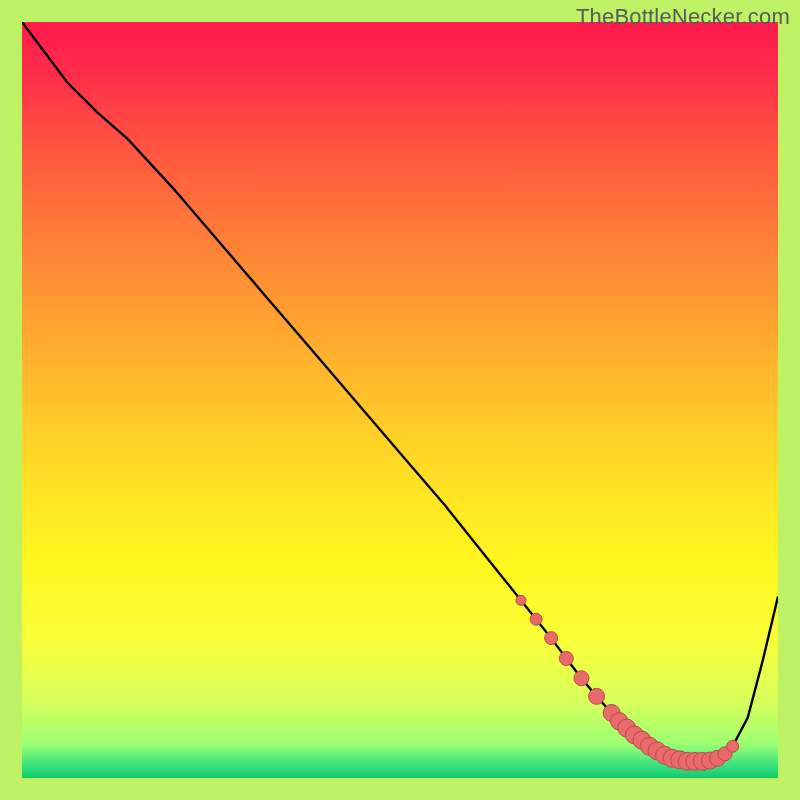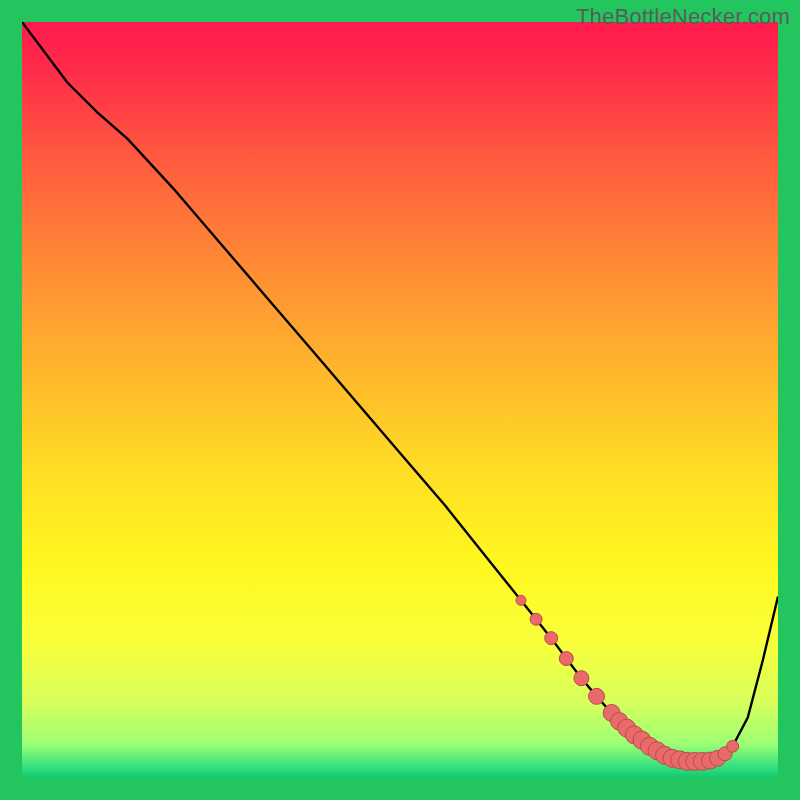--- a/index.html
+++ b/index.html
@@ -8,21 +8,21 @@
     width: 800px;
     height: 800px;
     background: #000;
     overflow: hidden;
     font-family: Arial, Helvetica, sans-serif;
   }
   .stage {
     position: relative;
     width: 800px;
     height: 800px;
-    background: #22c55e;
+    background: #bef264;
   }
   .plot {
     position: absolute;
     left: 22px;
     top: 22px;
     width: 756px;
     height: 756px;
   }
   .watermark {
     position: absolute;

